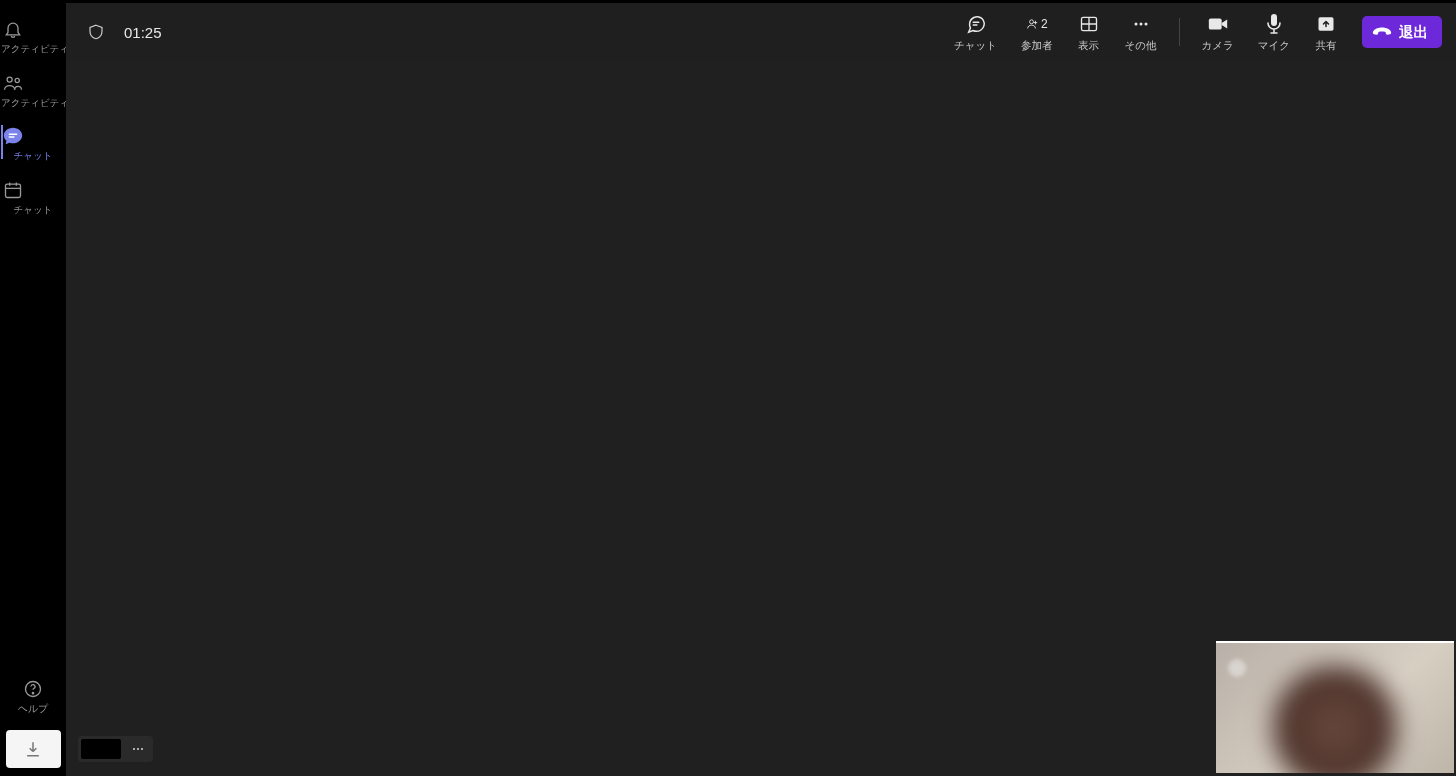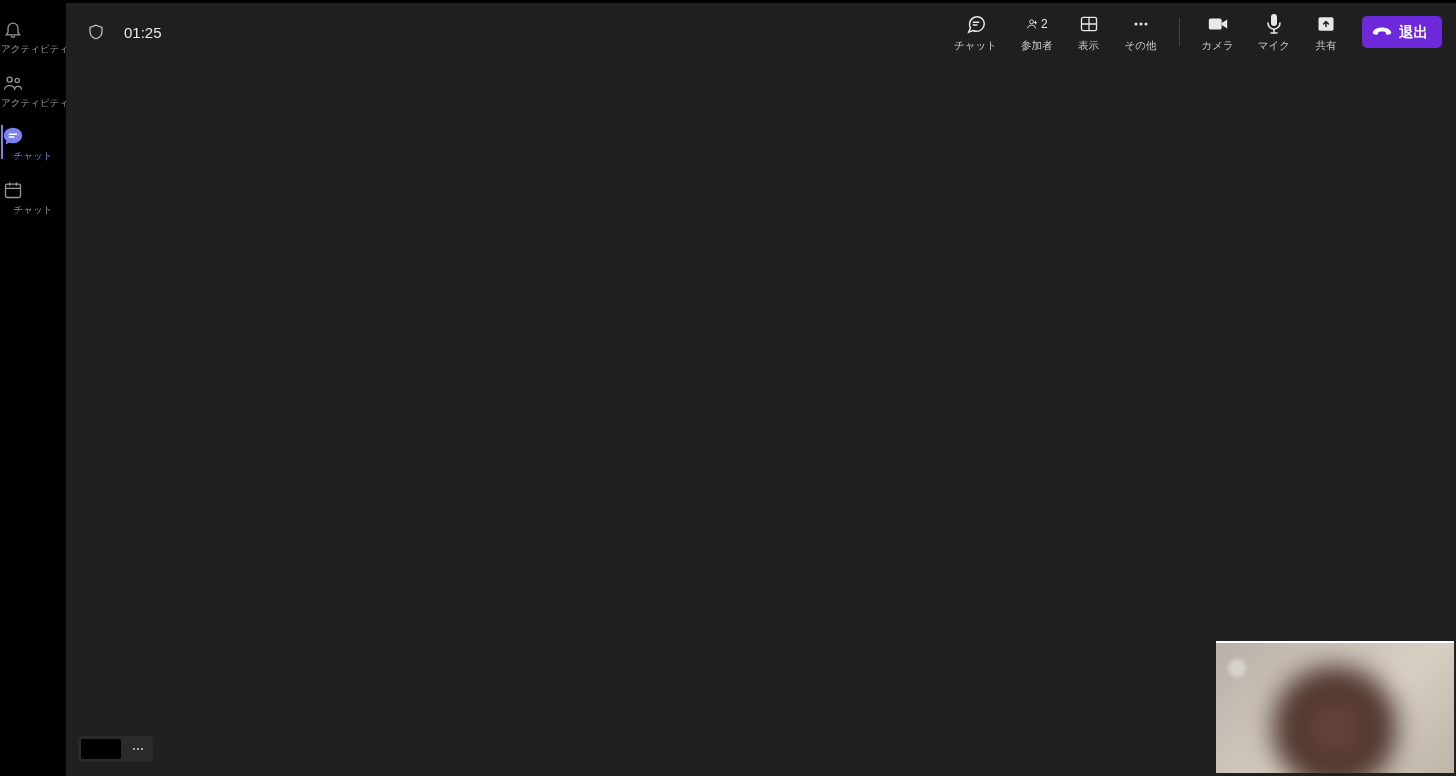--- a/index.html
+++ b/index.html
@@ -229,20 +229,39 @@
     </div>
     <div class="sidebar-item">
       <span class="icon">
         <svg width="20" height="20" viewBox="0 0 24 24" fill="none" stroke="#999" stroke-width="1.6">
             <rect x="3" y="5" width="18" height="16" rx="2"></rect>
             <path d="M3 10h18M8 3v4M16 3v4"></path>
           </svg>
       </span>
       <span class="label">チャット</span>
     </div>
+    <div class="sidebar-bottom">
+      <div class="help-item">
+        <span class="icon">
+          <svg width="20" height="20" viewBox="0 0 24 24" fill="none" stroke="#999" stroke-width="1.6">
+              <circle cx="12" cy="12" r="9"></circle>
+              <path d="M9.5 9a2.5 2.5 0 015 .5c0 1.5-2.5 1.8-2.5 3.5"></path>
+              <circle cx="12" cy="17" r="0.8" fill="#999"></circle>
+            </svg>
+        </span>
+        <span class="label">ヘルプ</span>
+      </div>
+      <div class="download-btn">
+        <span>
+          <svg width="20" height="20" viewBox="0 0 24 24" fill="none" stroke="#777" stroke-width="1.8">
+              <path d="M12 4v11m0 0l-4-4m4 4l4-4M5 20h14"></path>
+            </svg>
+        </span>
+      </div>
+    </div>
   </div>
 
   <div class="call-area">
     <div class="call-toolbar">
       <div class="tb-left">
         <span class="shield">
           <svg width="18" height="20" viewBox="0 0 24 24" fill="none" stroke="#ccc" stroke-width="1.6">
               <path d="M12 3l8 3v5c0 5-3.4 8.8-8 10-4.6-1.2-8-5-8-10V6l8-3z"></path>
             </svg>
         </span>

